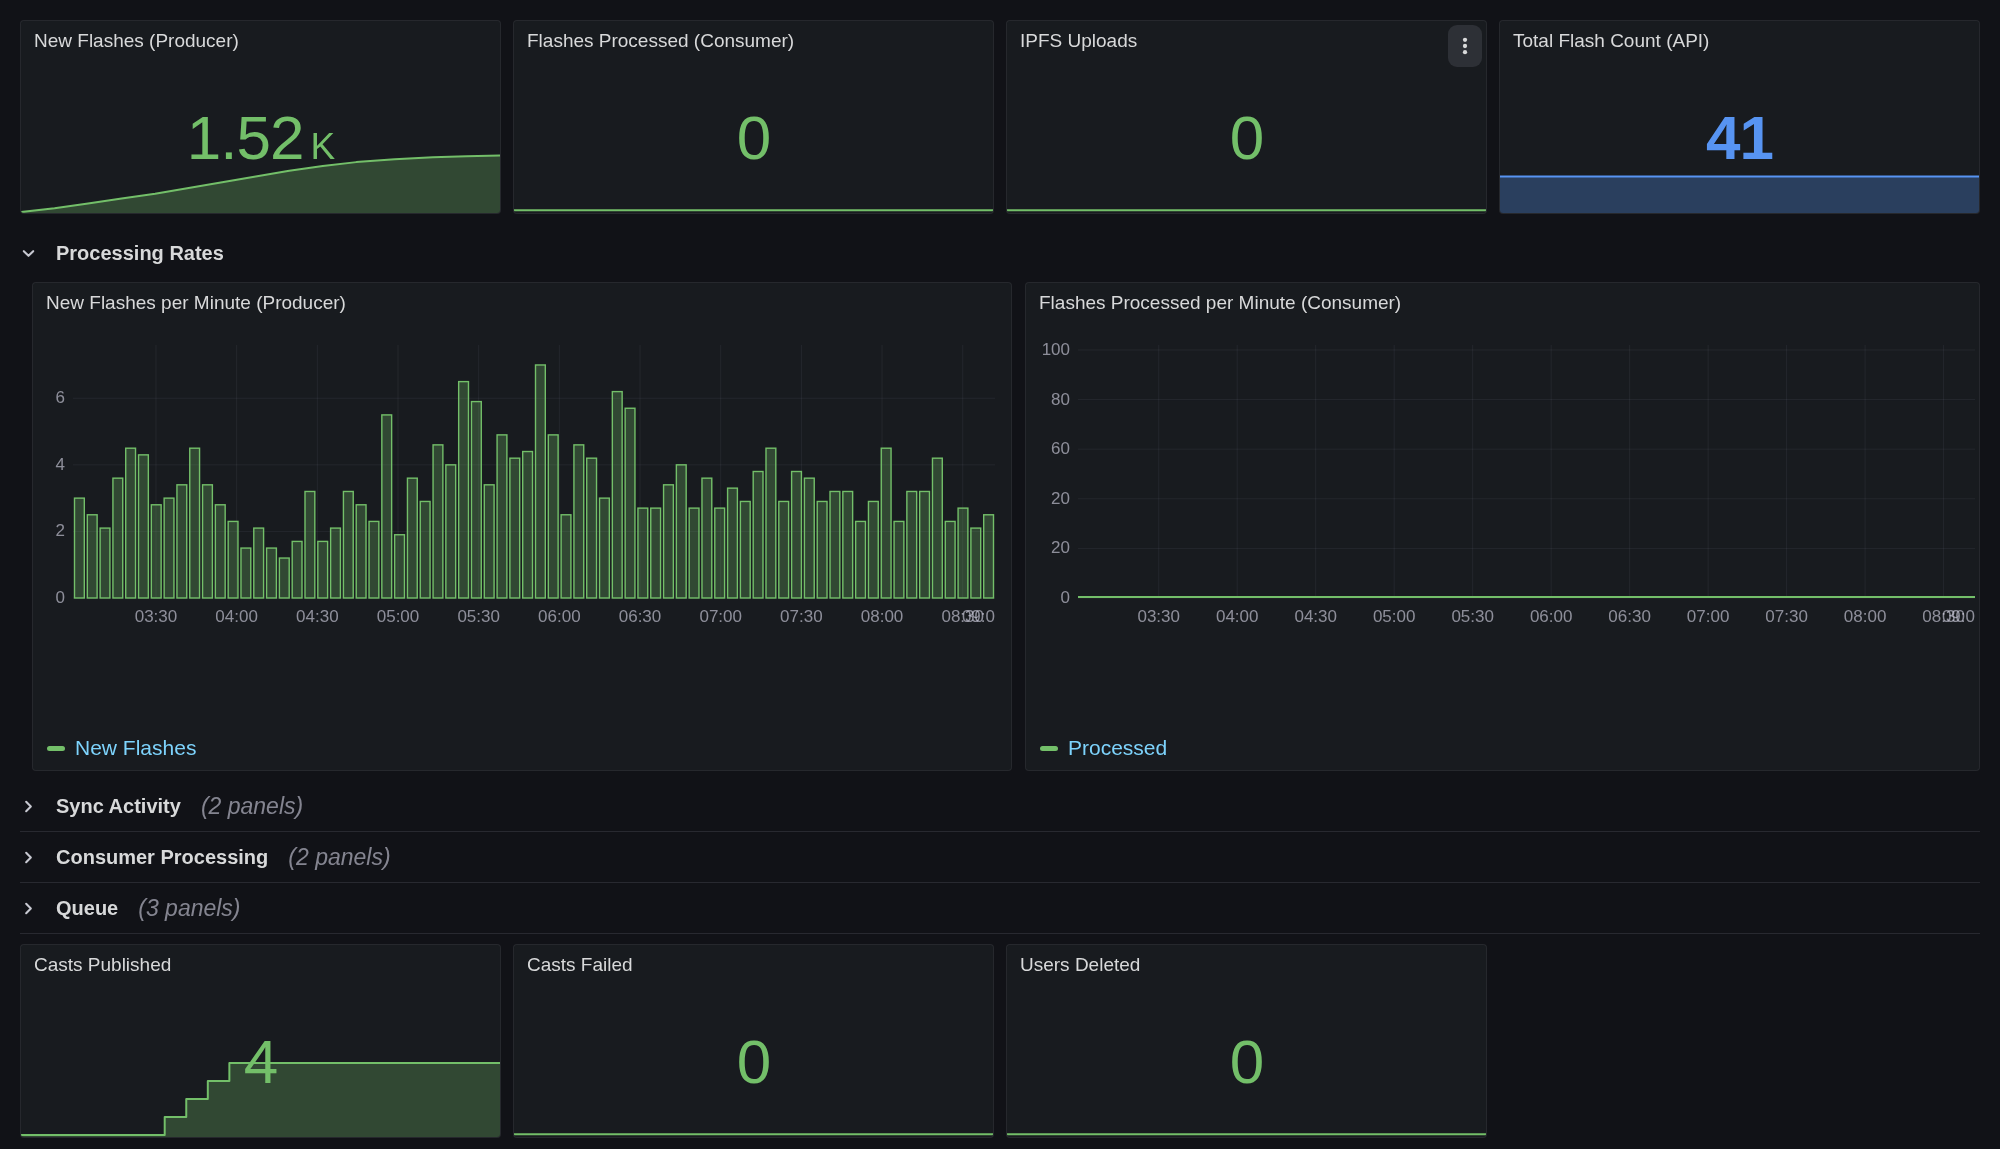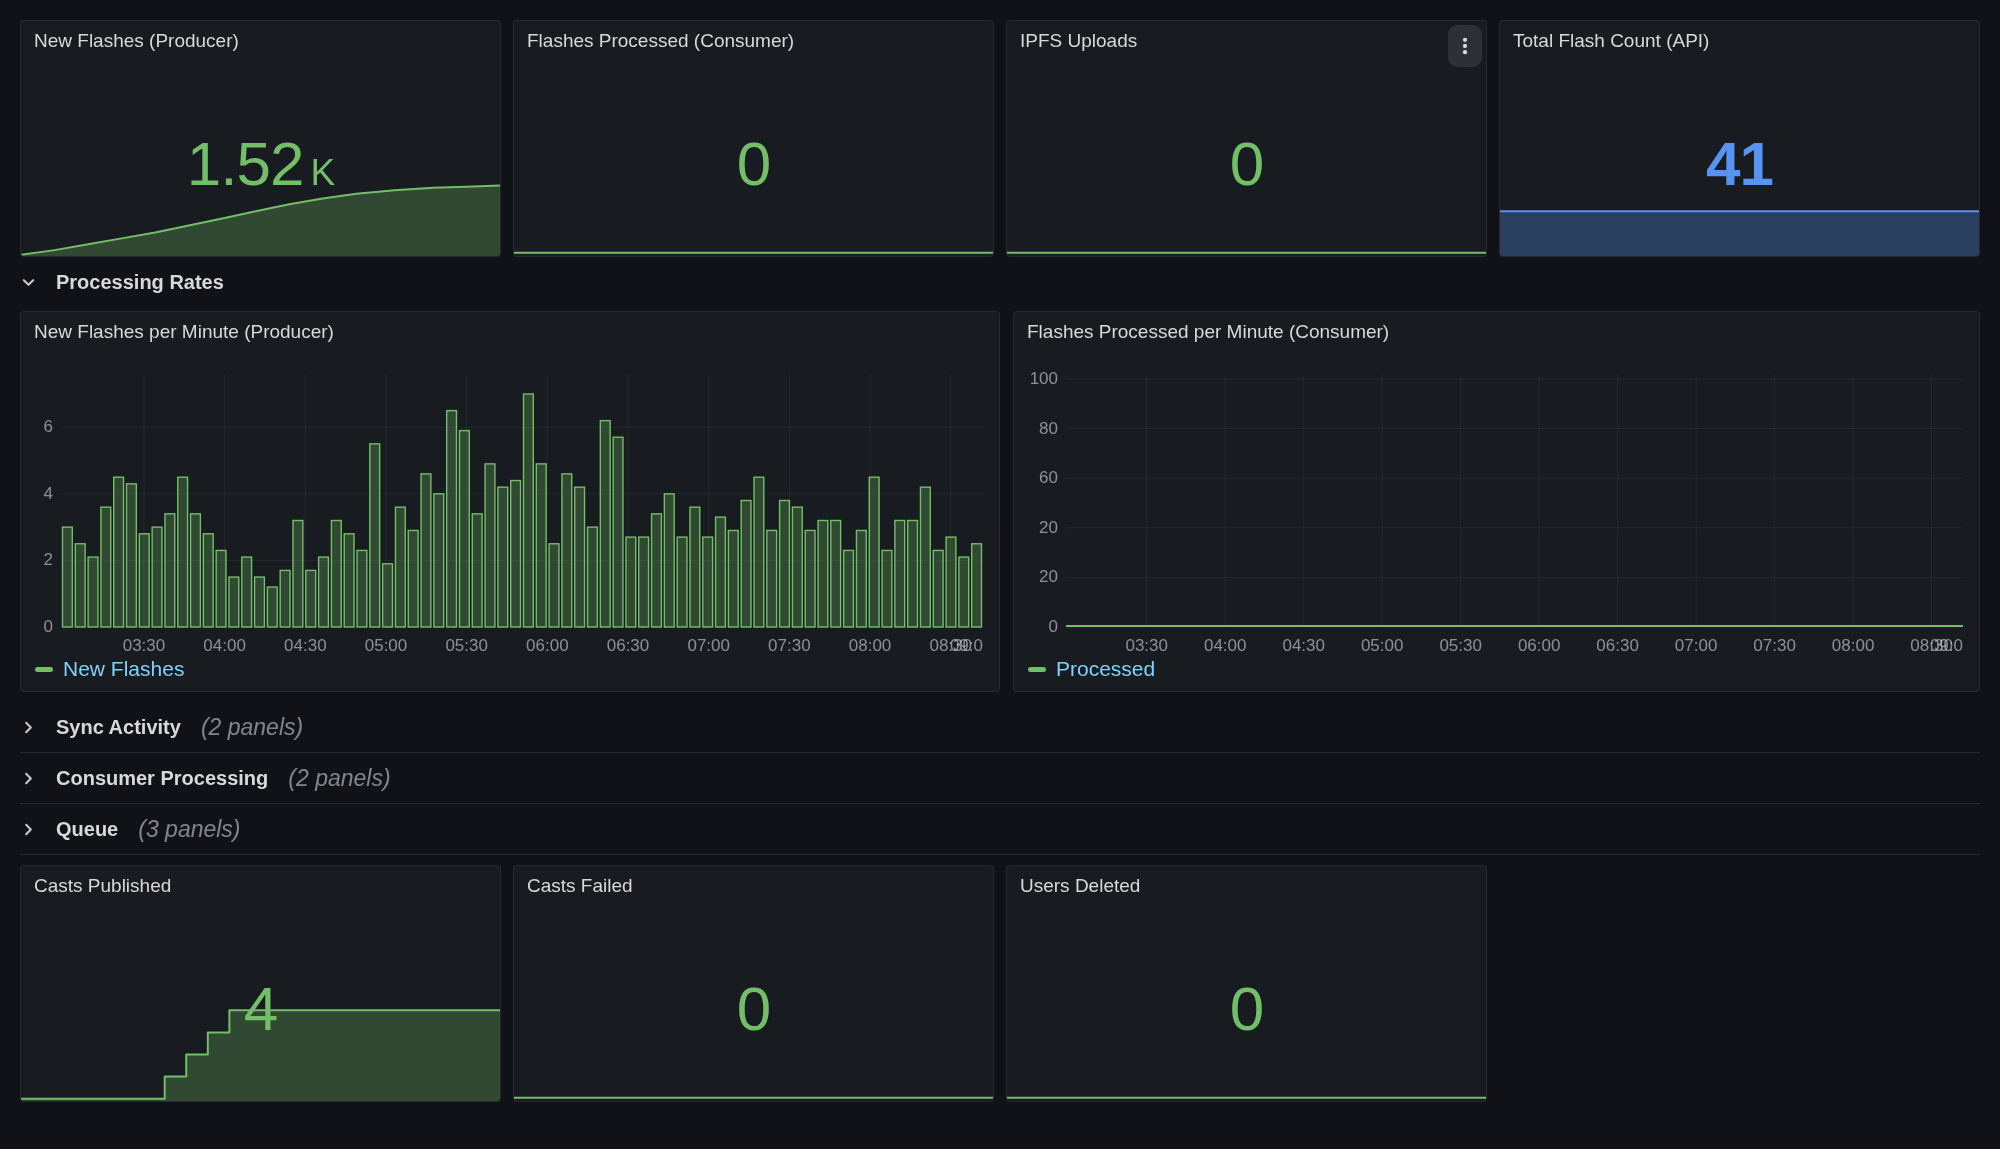--- a/index.html
+++ b/index.html
@@ -11,23 +11,23 @@
   .section-head { display:flex; align-items:center; height:30px; cursor:pointer; }
   .section-head.first { margin-top:6px; }
   .chev { width:16px; height:16px; display:flex; align-items:center; justify-content:center; flex:0 0 16px; }
   .row-title { font-size:20px; font-weight:700; color:#d8d9da; margin-left:20px; white-space:nowrap; }
   .panel-count { font-style:italic; font-size:23px; color:rgba(204,204,220,0.62); margin-left:20px; }
 
   .collapsed-row { display:flex; align-items:center; height:51px; border-bottom:1px solid rgba(204,204,220,0.13); cursor:pointer; }
   .collapsed-rows { margin-top:10px; }
 
   
-  .grid4 { display:grid; grid-template-columns:repeat(4,1fr); gap:12px; height:237px; margin-top:20px; }
+  .grid4 { display:grid; grid-template-columns:repeat(4,1fr); gap:12px; height:194px; margin-top:20px; }
   .grid4.bottom { margin-top:10px; }
-  .charts { display:grid; grid-template-columns:980px 1fr; gap:13px; height:381px; margin-top:14px; }
+  .charts { display:grid; grid-template-columns:980px 1fr; gap:13px; height:489px; margin-top:14px;margin-left:12px; }
   .panel { position:relative; background:#181b1f; border:1px solid rgba(204,204,220,0.08); border-radius:4px; overflow:hidden; }
   .panel-title { position:absolute; top:0; left:0; right:0; padding:9px 13px; font-size:19px; font-weight:500; color:#d8d9da; white-space:nowrap; overflow:hidden; text-overflow:ellipsis; z-index:3; cursor:pointer; }
 
   
   .spark { position:absolute; left:0; top:0; width:100%; height:100%; z-index:1; }
   .stat-value { position:absolute; left:0; right:0; top:61%; transform:translateY(-50%); text-align:center; font-size:62px; font-weight:500; line-height:1; z-index:2; letter-spacing:-1px; }
   .stat-suffix { font-size:37px; font-weight:500; margin-left:7px; }
   .stat-suffix:empty { margin-left:0; }
   .green { color:#73bf69; }
   .blue  { color:#5794f2;font-weight:bold; }
@@ -80,21 +80,21 @@
     <div class="panel">
       <div class="panel-title">Total Flash Count (API)</div>
       <svg class="spark" viewBox="0 0 100 100" preserveAspectRatio="none">
           <polygon points="0,81 100,81 100,100 0,100" fill="rgba(87,148,242,0.30)"></polygon>
           <polyline points="0,81 100,81" fill="none" stroke="#5794f2" stroke-width="2" vector-effect="non-scaling-stroke" stroke-linejoin="round"></polyline>
         </svg>
       <div class="stat-value blue"><span>41</span><span class="stat-suffix"></span></div>
     </div>
   </div>
 
-  <div class="section-head" style="margin-top:10px;">
+  <div class="section-head" style="margin-top:24px;">
     <span class="chev">
       <svg width="15" height="15" viewBox="0 0 16 16" fill="none">
           <polyline points="3,5.5 8,10.5 13,5.5" stroke="#c7c8d1" stroke-width="2.2" stroke-linecap="round" stroke-linejoin="round"></polyline>
         </svg>
     </span>
     <span class="row-title">Processing Rates</span>
   </div>
 
   <div class="charts">
     <div class="panel">

